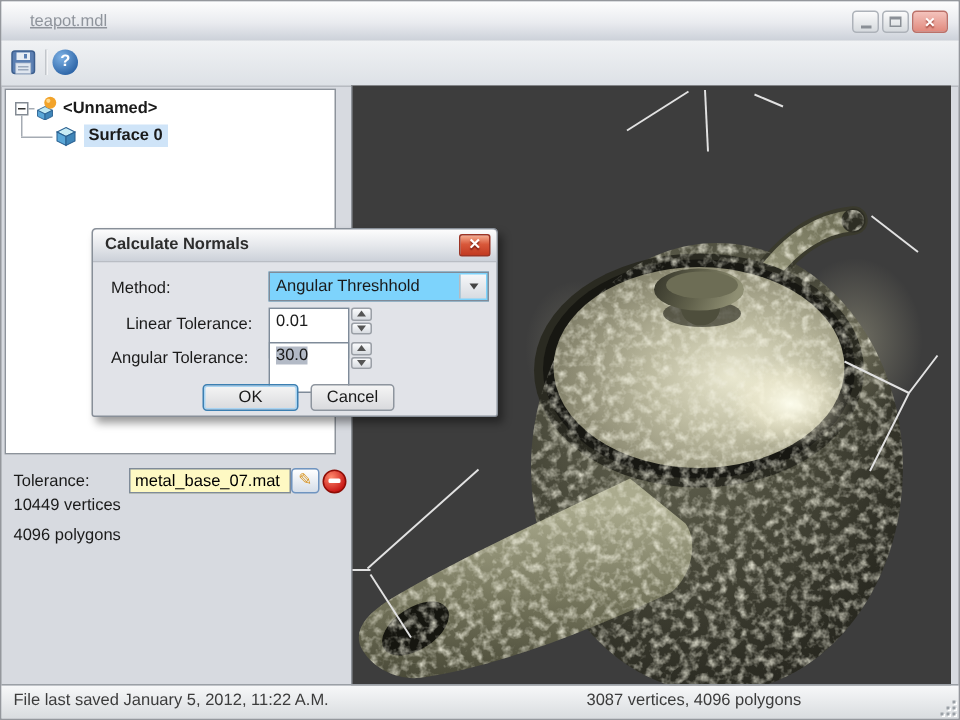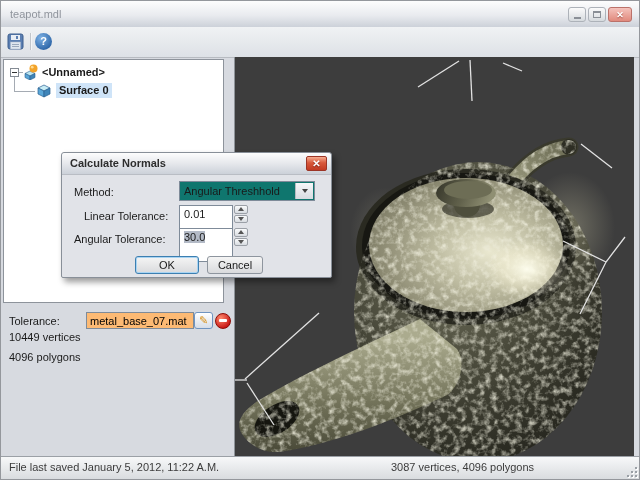--- a/index.html
+++ b/index.html
@@ -3,21 +3,21 @@
 <meta charset="utf-8">
 <style>
   html,body{margin:0;padding:0;width:640px;height:480px;overflow:hidden;
     font-family:"Liberation Sans",sans-serif;font-size:11px;color:#1a1a1a;
     background:#d7dae0;-webkit-font-smoothing:antialiased;}
   #window{position:absolute;inset:0;border:1px solid #94979c;background:#d7dae0;box-sizing:border-box;}
 
   
   #titlebar{position:absolute;left:0;top:0;right:0;height:26px;
     background:linear-gradient(#fdfdfd,#e9ebef 55%,#ccd1d9);border-bottom:1px solid #c3c7cd;}
-  #title-text{position:absolute;left:9px;top:0;line-height:26px;color:#8f949c;}
+  #title-text{position:absolute;left:19px;top:0;line-height:26px;color:#8f949c;text-decoration:underline;}
   #win-controls{position:absolute;right:7px;top:6px;display:flex;gap:2px;}
   .winbtn{height:15px;border-radius:3px;border:1px solid #adb2b9;box-sizing:border-box;
     background:linear-gradient(#fbfbfb,#d6dade);display:flex;align-items:center;justify-content:center;}
   #btn-min,#btn-max{width:18px;}
   #btn-close{width:24px;border-color:#bb7169;background:linear-gradient(#f4c3bc,#e1897d);color:#fff;
     font-weight:bold;font-size:9px;text-shadow:0 1px 1px rgba(120,20,10,.6);}
   #btn-min i{display:block;width:7px;height:2px;background:#8a8f96;margin-top:6px;}
   #btn-max i{display:block;width:8px;height:7px;border:1px solid #8a8f96;border-top-width:2px;box-sizing:border-box;}
 
   
@@ -40,21 +40,21 @@
   .tree-row-label{position:absolute;line-height:15px;white-space:nowrap;font-weight:bold;}
   #root-label{left:38px;top:5px;}
   #child-label{left:52px;top:23px;background:#cfe4f8;padding:0 3px;}
   .tree-icon{position:absolute;width:16px;height:16px;}
   #root-icon{left:19px;top:4px;}
   #child-icon{left:32px;top:23px;}
 
   
   #material-label{position:absolute;left:8px;top:314px;}
   #material-input{position:absolute;left:85px;top:311px;width:108px;height:17px;
-    border:1px solid #7f8b99;background:#fdba74;font-family:"Liberation Sans",sans-serif;
+    border:1px solid #7f8b99;background:#fef9c3;font-family:"Liberation Sans",sans-serif;
     font-size:11px;padding:0 3px;box-sizing:border-box;}
   #edit-btn{position:absolute;left:193px;top:311px;width:19px;height:17px;border:1px solid #6f94c0;
     border-radius:3px;background:linear-gradient(#ffffff,#d5dde8);box-sizing:border-box;
     text-align:center;line-height:14px;font-size:11px;color:#d8921c;}
   #remove-btn{position:absolute;left:214px;top:312px;width:16px;height:16px;border-radius:50%;
     background:radial-gradient(circle at 35% 30%,#ff8a6d,#c40f0f 80%);border:1px solid #8e0d06;
     box-sizing:border-box;}
   #remove-btn i{display:block;width:8px;height:3px;background:#fff;border-radius:1px;margin:5px auto 0;}
   #verts-text{position:absolute;left:8px;top:330px;}
   #polys-text{position:absolute;left:8px;top:350px;}
@@ -77,21 +77,21 @@
     box-sizing:border-box;}
   #dialog-title{position:absolute;left:0;top:0;right:0;height:21px;border-radius:3px 3px 0 0;
     background:linear-gradient(#fdfdfd,#e6e8ec 50%,#ccd1d9);border-bottom:1px solid #b9bdc4;}
   #dialog-title-text{position:absolute;left:8px;top:0;line-height:20px;font-weight:bold;color:#2d2d2d;}
   #dialog-close{position:absolute;right:4px;top:3px;width:21px;height:15px;border-radius:2px;
     border:1px solid #9c3526;background:linear-gradient(#f6ac90,#d8583a 45%,#c23a22);
     color:#fff;font-weight:bold;font-size:10px;line-height:13px;text-align:center;box-sizing:border-box;
     text-shadow:0 1px 1px rgba(90,10,5,.7);}
   .dlg-label{position:absolute;left:12px;white-space:nowrap;}
   #method-label{top:33px;} #linear-label{top:57px;padding-left:10px;} #angular-label{top:80px;}
-  #method-select{position:absolute;left:117px;top:28px;width:136px;height:20px;background:#0f766e;
+  #method-select{position:absolute;left:117px;top:28px;width:147px;height:20px;background:#7dd3fc;
     border:1px solid #7f8b99;box-sizing:border-box;}
   #method-value{position:absolute;left:4px;top:0;line-height:18px;white-space:nowrap;}
   #method-arrow{position:absolute;right:1px;top:1px;bottom:1px;width:17px;
     background:linear-gradient(#f6f7f9,#d7dbe1);border-left:1px solid #b6bac0;
     display:flex;align-items:center;justify-content:center;}
   #method-arrow i{display:block;width:0;height:0;border:3px solid transparent;border-top:4px solid #444;margin-top:3px;}
   .spinfield{position:absolute;left:117px;width:54px;height:34px;background:#fff;border:1px solid #7f8b99;
     box-sizing:border-box;line-height:16px;padding-left:4px;}
   #linear-field{top:52px;} #angular-field{top:75px;}
   .sel-val{background:#b3bac6;}

